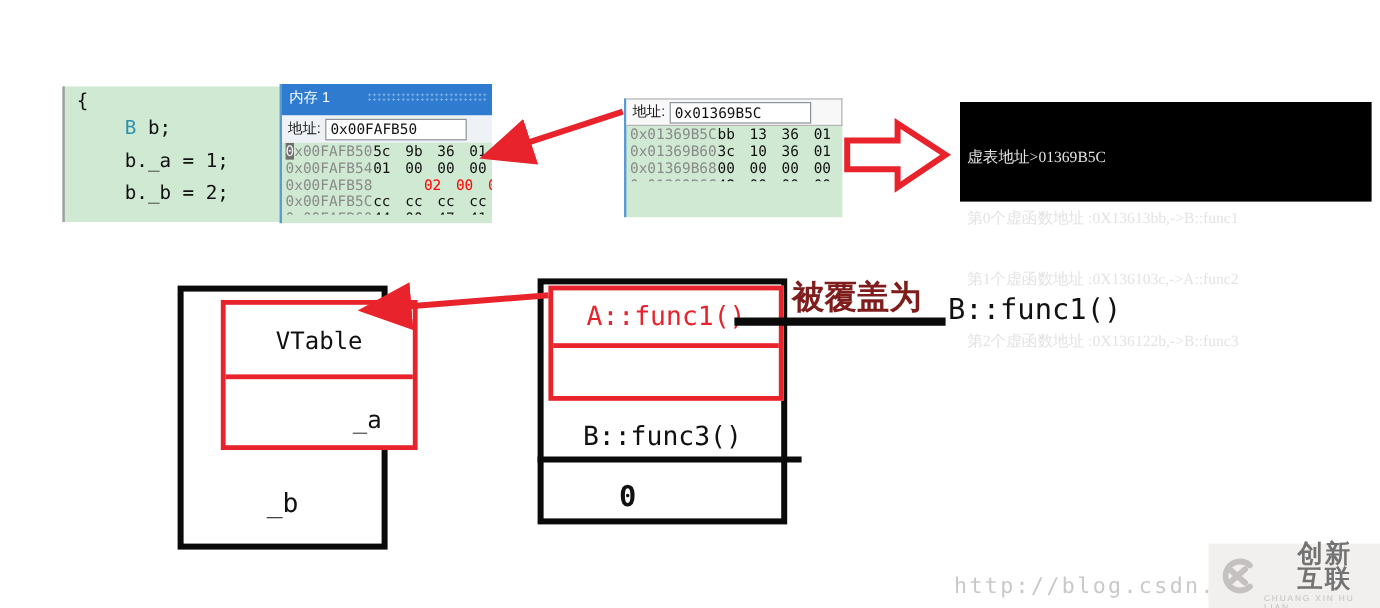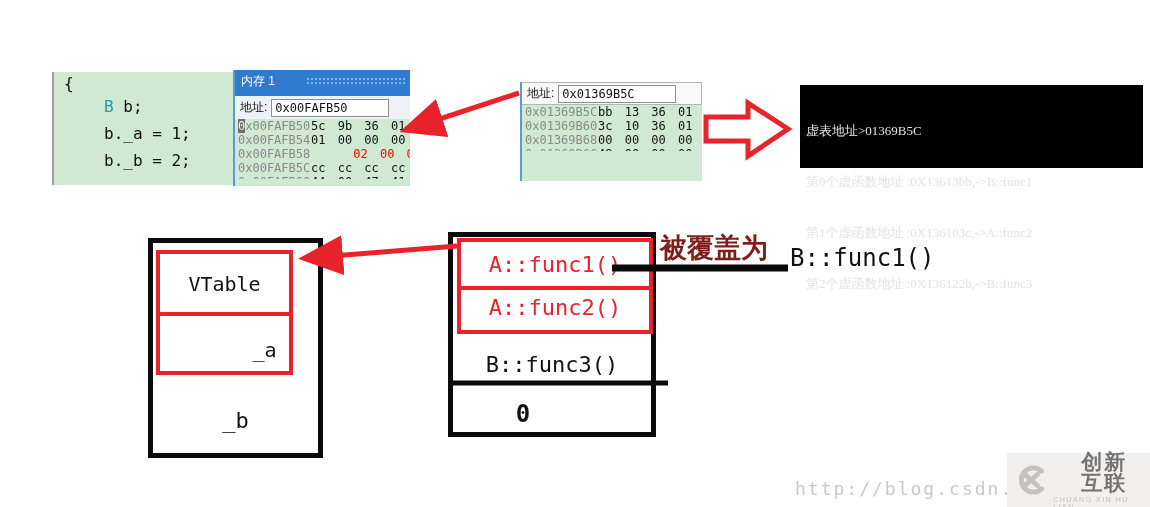--- a/index.html
+++ b/index.html
@@ -45,21 +45,21 @@
   .console { position:absolute; left:800px; top:85px; width:343px; height:83px;
     background:#000000; color:#e3e3e3; font-family:Liberation Serif, serif;
     font-size:13px; line-height:17px; padding:3px 0 0 6px; white-space:pre; }
 
   
   .blackbox { position:absolute; border:5px solid #0a0a0a; background:#ffffff; }
   .objbox   { left:148px; top:238px; width:175px; height:220px; }
   .vtbox    { left:448px; top:232px; width:208px; height:205px; }
 
   .redbox { position:absolute; border:4px solid #e8232b; background:#ffffff; }
-  .redbox-left  { left:156px; top:250px; width:137px; height:125px; }
+  .redbox-left  { left:184px; top:250px; width:164px; height:125px; }
   .redbox-right { left:457px; top:238px; width:196px; height:96px; }
   .red-divider { position:absolute; left:0; right:0; height:4px; background:#e8232b; }
 
   .celltext { position:absolute; width:100%; text-align:center;
     font-family:"DejaVu Sans Mono", monospace; color:#111; }
   .vtable-lbl { top:18px; font-size:20px; }
   .fa-lbl { top:84px; font-size:20px;margin-left:40px; }
   .fb-lbl { position:absolute; left:148px; width:175px; top:408px; text-align:center;
     font-family:"DejaVu Sans Mono", monospace; font-size:22px; color:#111; }
 
@@ -170,21 +170,20 @@
     <div class="red-divider" style="top:58px;"></div>
     <div class="celltext vtable-lbl">VTable</div>
     <div class="celltext fa-lbl">_a</div>
   </div>
   <div class="fb-lbl">_b</div>
 
   <div class="blackbox vtbox"></div>
   <div class="redbox redbox-right">
     <div class="red-divider" style="top:44px;"></div>
     <div class="celltext func-red f1-lbl">A::func1()</div>
-    <div class="celltext func-red f2-lbl">A::func2()</div>
   </div>
   <div class="f3-lbl">B::func3()</div>
   <div class="zero-lbl">0</div>
 
   <div class="overwrite-lbl">被覆盖为</div>
   <div class="target-lbl">B::func1()</div>
 
   <svg class="overlay" width="1150" height="507" viewBox="0 0 1150 507">
     <defs>
       <marker id="arrowred" markerWidth="9" markerHeight="8" refX="7" refY="4" orient="auto">

